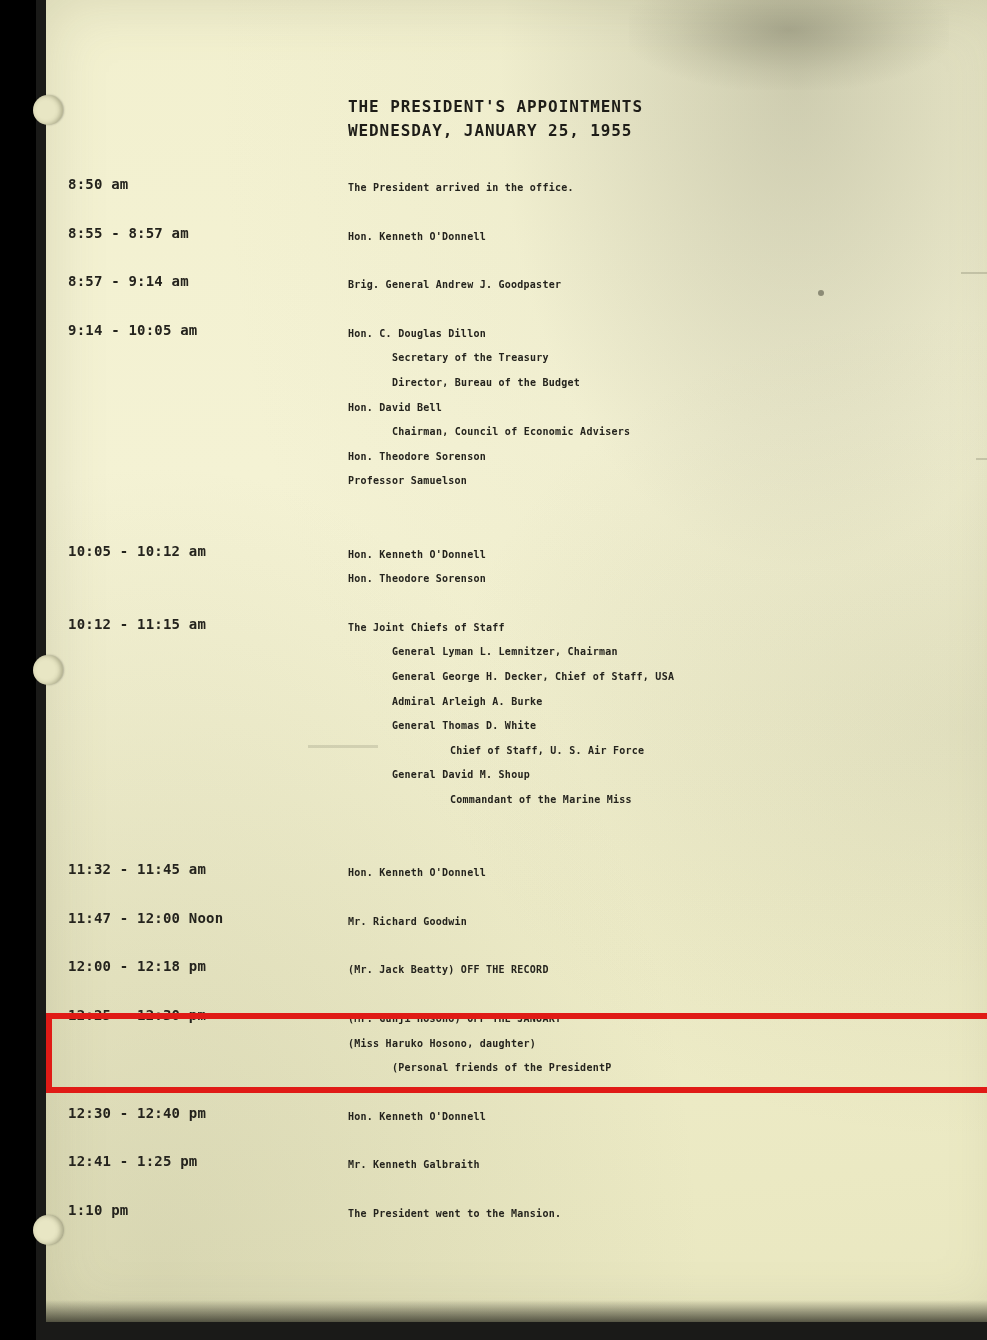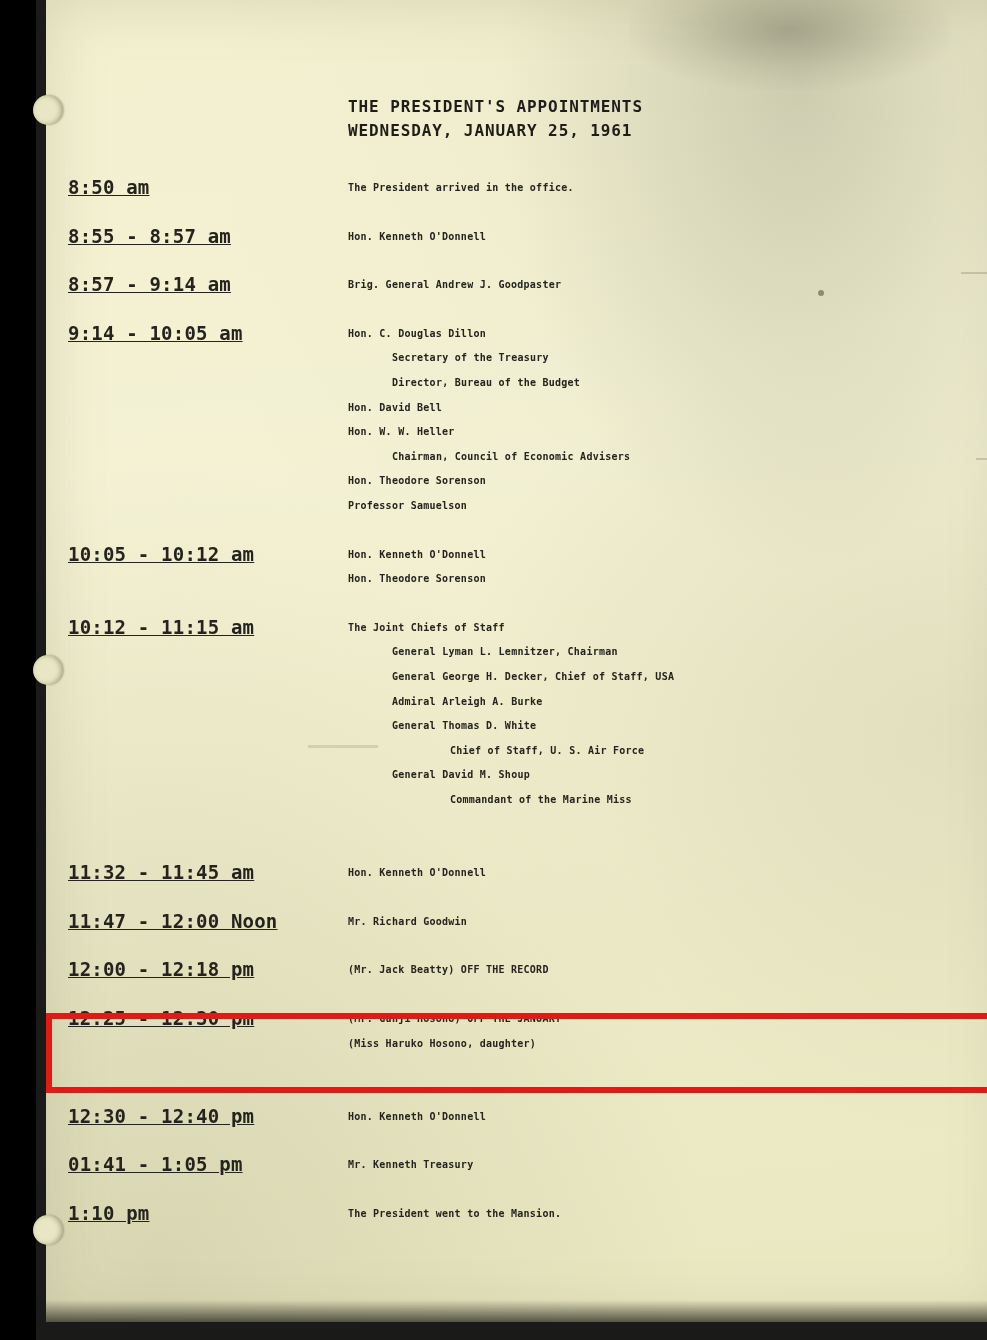--- a/index.html
+++ b/index.html
@@ -107,25 +107,24 @@
 
   .row {
     position: absolute;
     left: 0;
     width: 100%;
   }
   .time {
     position: absolute;
     left: 22px;
     font-weight: bold;
-    font-size: 19px;
+    font-size: 14px;
     letter-spacing: 0.2px;
     white-space: nowrap;
     color: #24231d;
-    text-decoration: underline;
   }
   .entries {
     position: absolute;
     left: 302px;
     width: 640px;
   }
   .entry {
     font-weight: bold;
     font-size: 10px;
     letter-spacing: 0.25px;
@@ -169,21 +168,21 @@
     <div class="punch" id="punch2"></div>
     <div class="punch" id="punch3"></div>
 
     <div class="artifact" id="art1"></div>
     <div class="artifact" id="art2"></div>
     <div class="artifact" id="art3"></div>
     <div class="artifact" id="art4"></div>
 
     <div class="doc">
       <div class="title" id="title1">THE PRESIDENT'S APPOINTMENTS</div>
-      <div class="title" id="title2">WEDNESDAY, JANUARY 25, 1961</div>
+      <div class="title" id="title2">WEDNESDAY, JANUARY 25, 1955</div>
       <div id="rows-container">
           <div class="row" style="top: 176px;">
             <div class="time">8:50 am</div>
             <div class="entries">
               <div class="entry">The President arrived in the office.</div>
             </div>
           </div>
           <div class="row" style="top: 224.6px;">
             <div class="time">8:55 - 8:57 am</div>
             <div class="entries">
@@ -196,21 +195,20 @@
               <div class="entry">Brig. General Andrew J. Goodpaster</div>
             </div>
           </div>
           <div class="row" style="top: 321.8px;">
             <div class="time">9:14 - 10:05 am</div>
             <div class="entries">
               <div class="entry">Hon. C. Douglas Dillon</div>
               <div class="entry indent1">Secretary of the Treasury</div>
               <div class="entry indent1">Director, Bureau of the Budget</div>
               <div class="entry">Hon. David Bell</div>
-              <div class="entry">Hon. W. W. Heller</div>
               <div class="entry indent1">Chairman, Council of Economic Advisers</div>
               <div class="entry">Hon. Theodore Sorenson</div>
               <div class="entry">Professor Samuelson</div>
             </div>
           </div>
           <div class="row" style="top: 542.6px;">
             <div class="time">10:05 - 10:12 am</div>
             <div class="entries">
               <div class="entry">Hon. Kenneth O'Donnell</div>
               <div class="entry">Hon. Theodore Sorenson</div>
@@ -245,32 +243,33 @@
             <div class="time">12:00 - 12:18 pm</div>
             <div class="entries">
               <div class="entry">(Mr. Jack Beatty)     OFF THE RECORD</div>
             </div>
           </div>
           <div class="row" style="top: 1007px;">
             <div class="time">12:25 - 12:30 pm</div>
             <div class="entries">
               <div class="entry">(Mr. Gunji Hosono)    OFF THE JANUARY</div>
               <div class="entry">(Miss Haruko Hosono, daughter)</div>
+              <div class="entry indent1">(Personal friends of the PresidentP</div>
             </div>
           </div>
           <div class="row" style="top: 1104.8px;">
             <div class="time">12:30 - 12:40 pm</div>
             <div class="entries">
               <div class="entry">Hon. Kenneth O'Donnell</div>
             </div>
           </div>
           <div class="row" style="top: 1153.4px;">
-            <div class="time">01:41 - 1:05 pm</div>
-            <div class="entries">
-              <div class="entry">Mr. Kenneth Treasury</div>
+            <div class="time">12:41 - 1:25 pm</div>
+            <div class="entries">
+              <div class="entry">Mr. Kenneth Galbraith</div>
             </div>
           </div>
           <div class="row" style="top: 1202px;">
             <div class="time">1:10 pm</div>
             <div class="entries">
               <div class="entry">The President went to the Mansion.</div>
             </div>
           </div>
         </div>
     </div>

